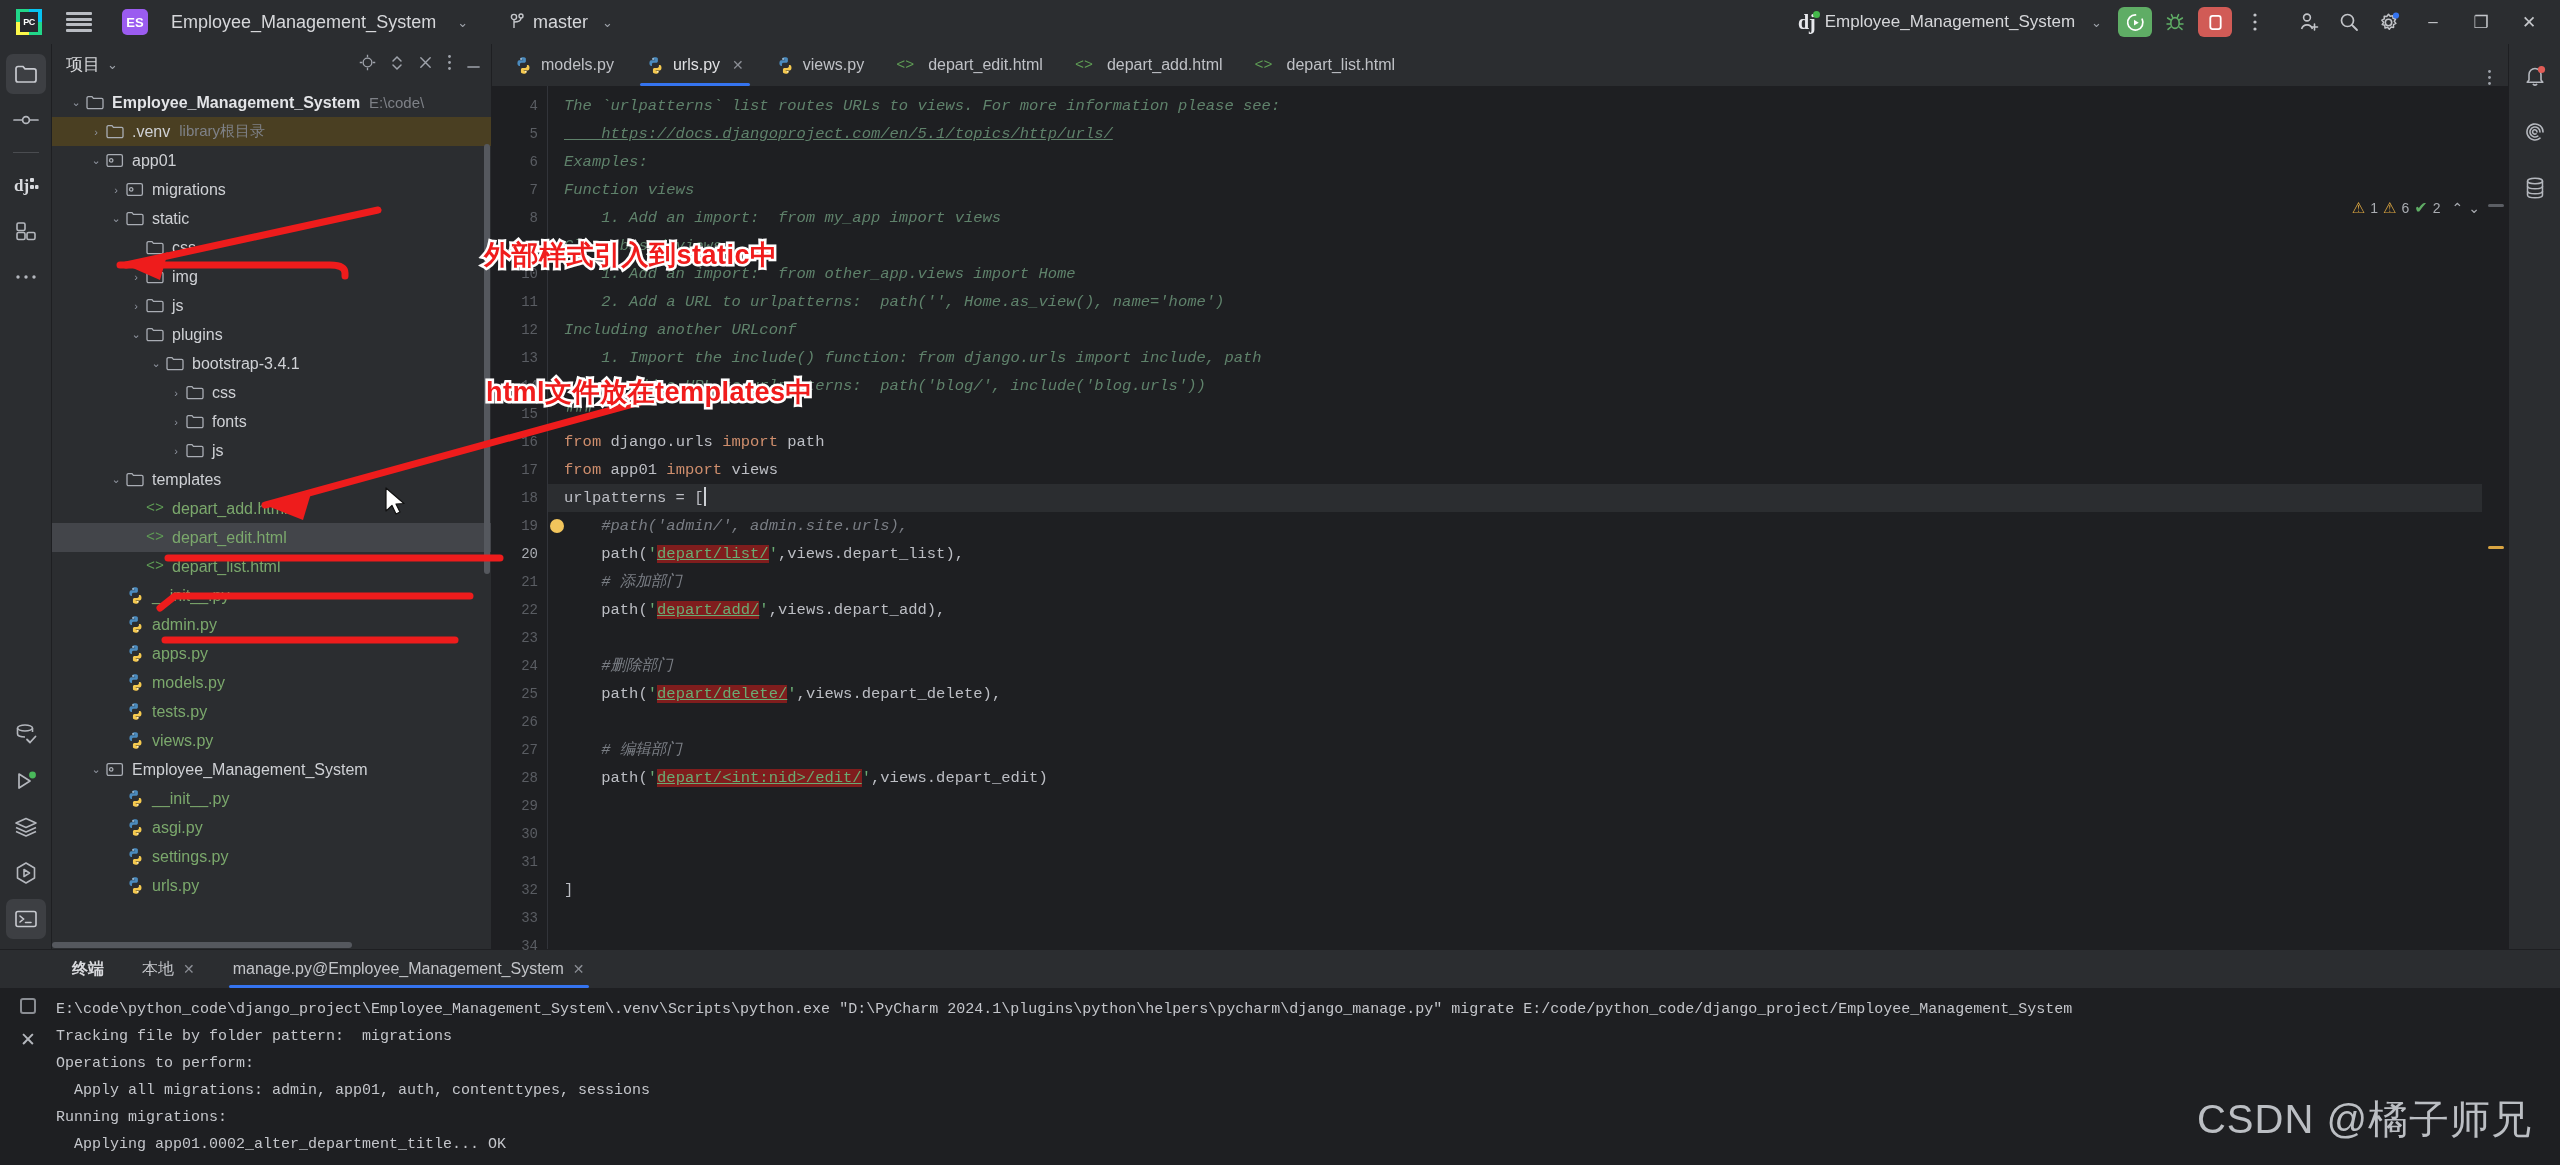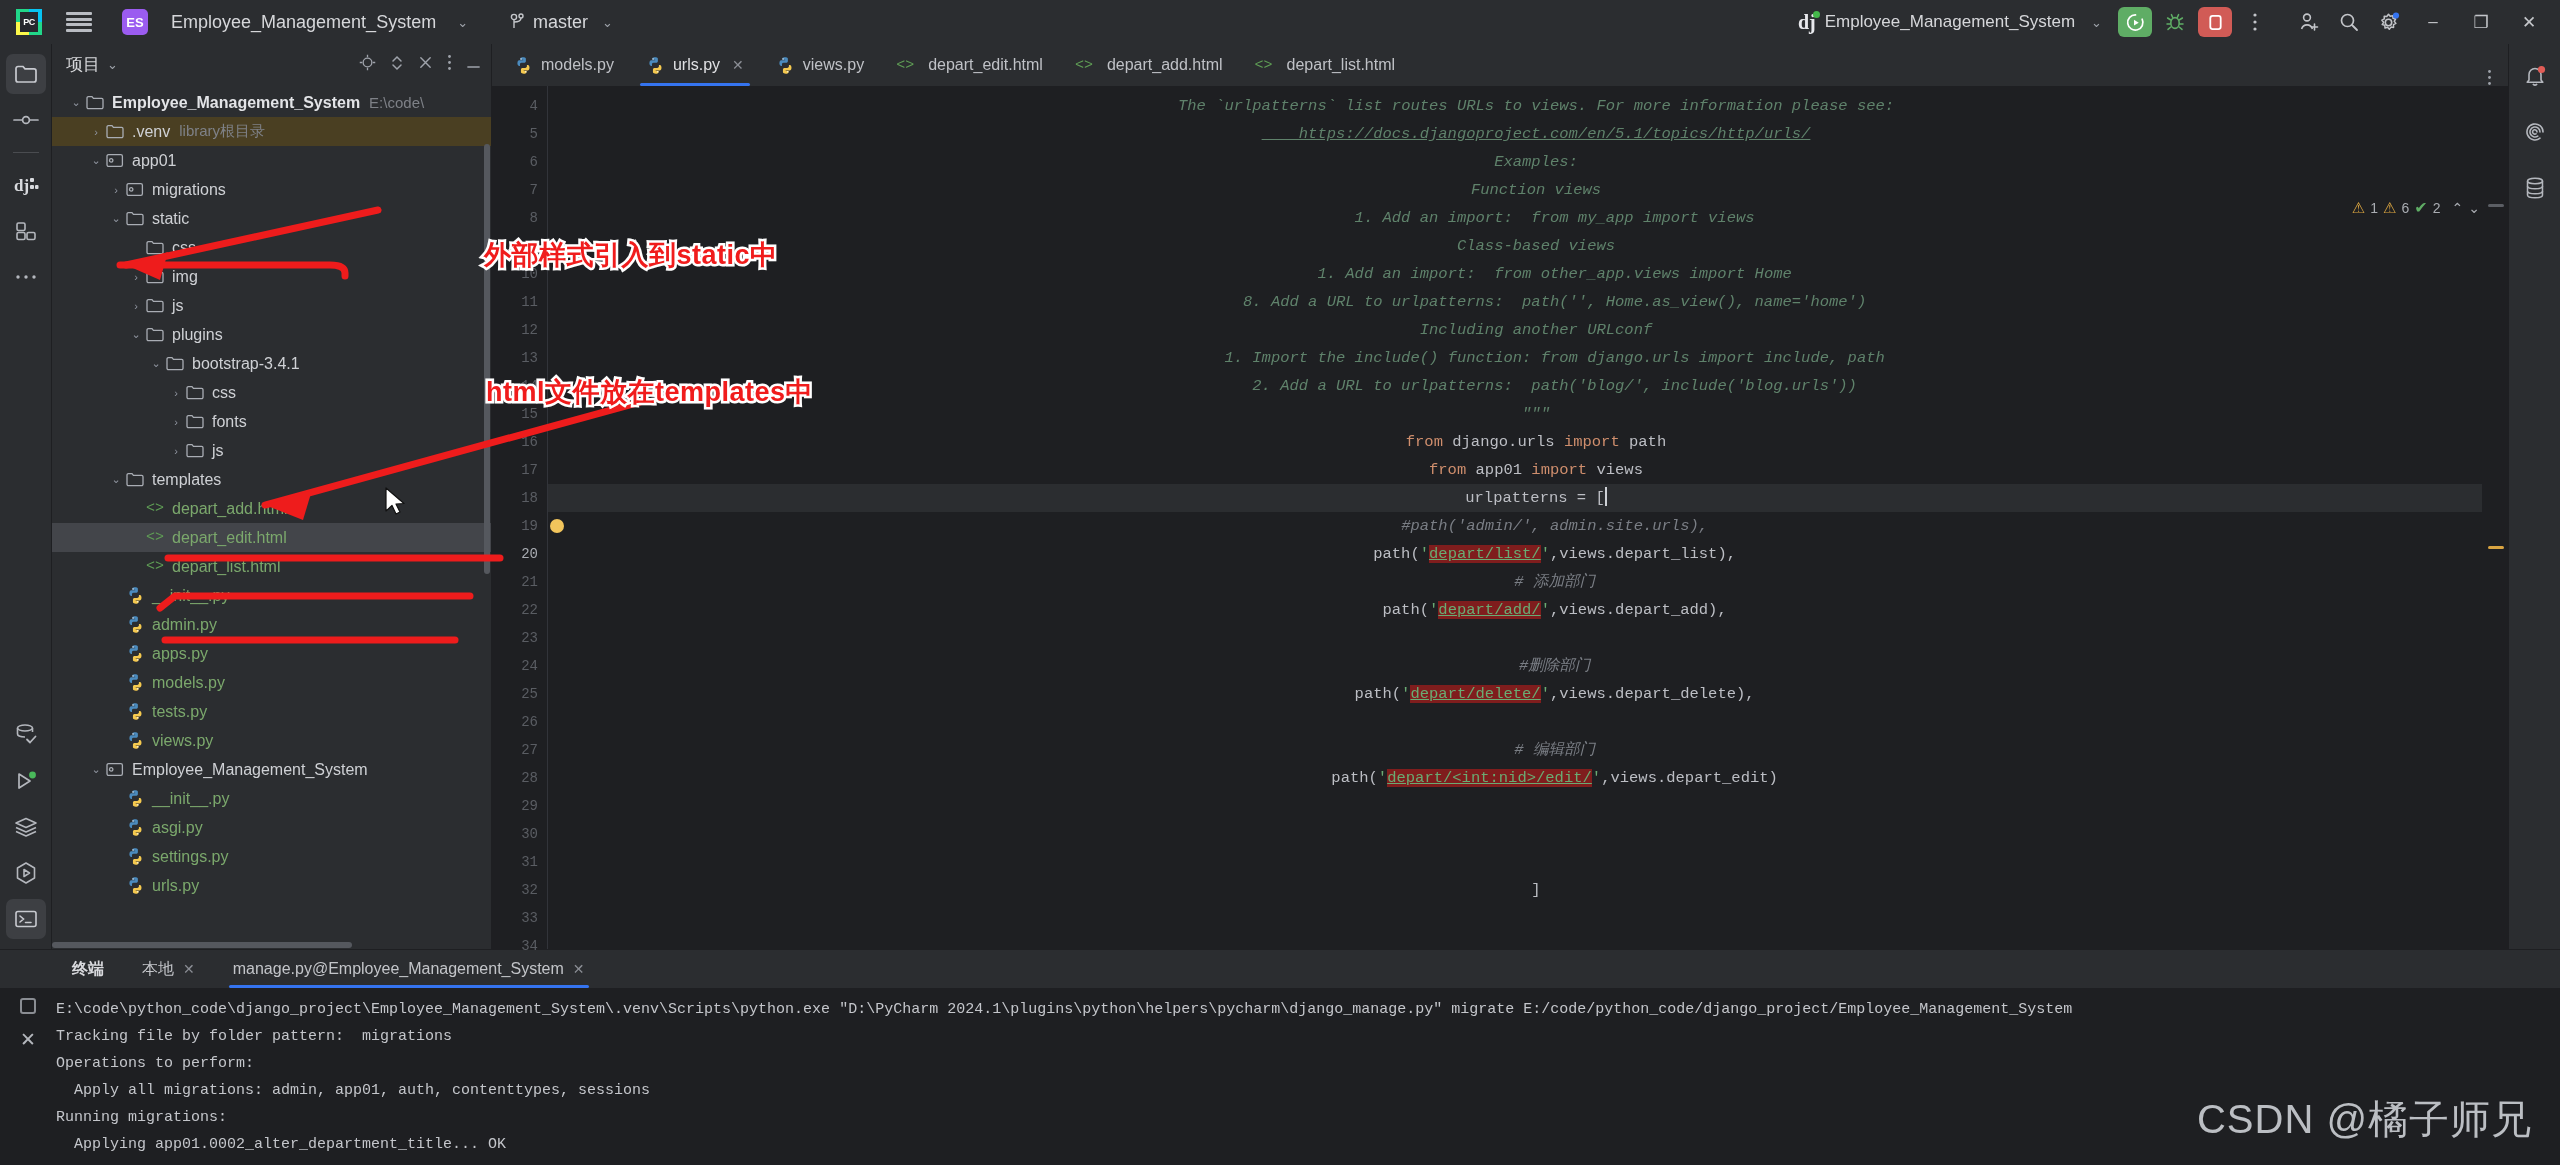--- a/index.html
+++ b/index.html
@@ -87,21 +87,21 @@
   .tab.active::after { content:''; position:absolute; left:10px; right:10px; bottom:0; height:3px; background:#3574f0; border-radius:2px;}
   .tab .x { color:#8b8e95; font-size:14px; margin-left:4px;}
   .tabs-right { margin-left:auto; display:flex; align-items:center; padding-right: 16px; color:#9fa3ab;}
 
   .editor-wrap { flex:1 1 auto; display:flex; min-height:0; position:relative; background:#1e1f22;}
   .gutter { width: 56px; flex:0 0 56px; background:#1e1f22; text-align:right; padding-right:10px; padding-top:6px; position:relative;}
   .gline { height: 28px; line-height:28px; color:#5a5d63; font-size:14px; font-family:"Liberation Mono", monospace;}
   .gline.cur { color:#a9acb2; }
   .gutter-bar { position:absolute; right:0; top:0; bottom:0; width:1px; background:#32343a;}
   .code { flex:1 1 auto; padding-top:6px; position:relative; overflow:hidden; font-family:"Liberation Mono", monospace; font-size:15.5px;}
-  .cline { height:28px; line-height:28px; white-space:pre; color:#bcbec4; padding-left: 16px; text-align: center;}
+  .cline { height:28px; line-height:28px; white-space:pre; color:#bcbec4; padding-left: 16px;}
   .cline.hl { background:#2b2d30; }
   .doc { color:#5f826b; font-style:italic; }
   .lnk { color:#5f826b; font-style:italic; text-decoration:underline; }
   .kw { color:#cf8e6d; }
   .id { color:#bcbec4; }
   .cmt { color:#7a7e85; font-style:italic; }
   .str { color:#6aab73; }
   .strlnk { color:#6aab73; background:#7f1d1d; text-decoration:underline; }
   .fn { color:#bcbec4; }
   .gray { color:#6f737a; font-style:italic;}
@@ -759,21 +759,21 @@
             <div class="gline">34</div>
           </div>
         <div class="code" id="code">
             <div class="cline"><span class="doc">The `urlpatterns` list routes URLs to views. For more information please see:</span></div>
             <div class="cline"><span class="lnk">    https://docs.djangoproject.com/en/5.1/topics/http/urls/</span></div>
             <div class="cline"><span class="doc">Examples:</span></div>
             <div class="cline"><span class="doc">Function views</span></div>
             <div class="cline"><span class="doc">    1. Add an import:  from my_app import views</span></div>
             <div class="cline"><span class="doc">Class-based views</span></div>
             <div class="cline"><span class="doc">    1. Add an import:  from other_app.views import Home</span></div>
-            <div class="cline"><span class="doc">    8. Add a URL to urlpatterns:  path('', Home.as_view(), name='home')</span></div>
+            <div class="cline"><span class="doc">    2. Add a URL to urlpatterns:  path('', Home.as_view(), name='home')</span></div>
             <div class="cline"><span class="doc">Including another URLconf</span></div>
             <div class="cline"><span class="doc">    1. Import the include() function: from django.urls import include, path</span></div>
             <div class="cline"><span class="doc">    2. Add a URL to urlpatterns:  path('blog/', include('blog.urls'))</span></div>
             <div class="cline"><span class="doc">"""</span></div>
             <div class="cline"><span class="kw">from </span><span class="id">django.urls </span><span class="kw">import </span><span class="id">path</span></div>
             <div class="cline"><span class="kw">from </span><span class="id">app01 </span><span class="kw">import </span><span class="id">views</span></div>
             <div class="cline hl"><span class="id">urlpatterns = [</span><span class="cursor"></span></div>
             <div class="cline"><span class="cmt">    #path('admin/', admin.site.urls),</span></div>
             <div class="cline"><span class="fn">    path(</span><span class="str">'</span><span class="strlnk">depart/list/</span><span class="str">'</span><span class="fn">,views.depart_list),</span></div>
             <div class="cline"><span class="cmt">    # 添加部门</span></div>

